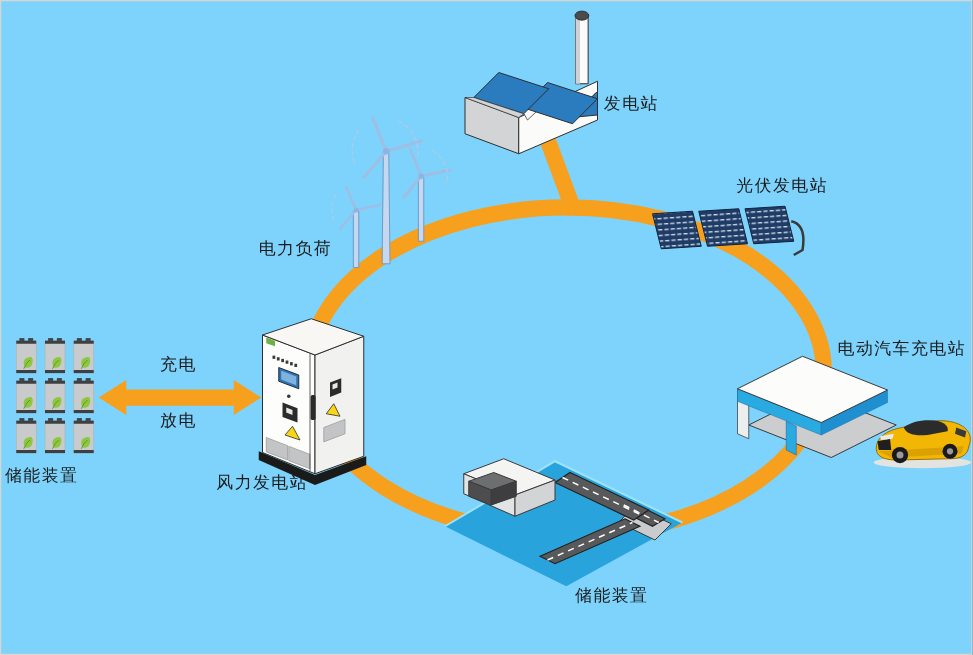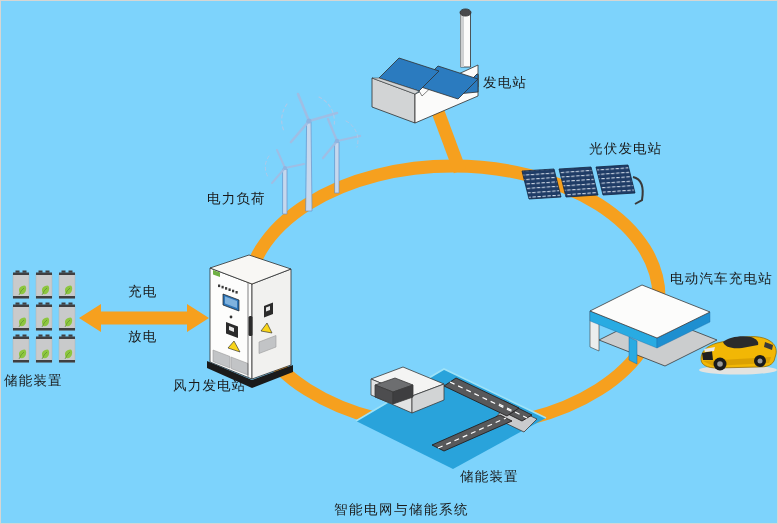--- a/index.html
+++ b/index.html
@@ -271,14 +271,13 @@
 
   <div class="lbl" style="left:482px;top:75px">发电站</div>
   <div class="lbl" style="left:588px;top:141px">光伏发电站</div>
   <div class="lbl" style="left:206px;top:191px">电力负荷</div>
   <div class="lbl" style="left:669px;top:271px">电动汽车充电站</div>
   <div class="lbl" style="left:459px;top:469px">储能装置</div>
   <div class="lbl" style="left:172px;top:378px">风力发电站</div>
   <div class="lbl" style="left:3px;top:373px">储能装置</div>
   <div class="lbl" style="left:127px;top:284px">充电</div>
   <div class="lbl" style="left:127px;top:329px">放电</div>
-  <div class="lbl caption" style="left:333px;top:502px">智能电网与储能系统</div>
 </div>
 
 </body></html>

